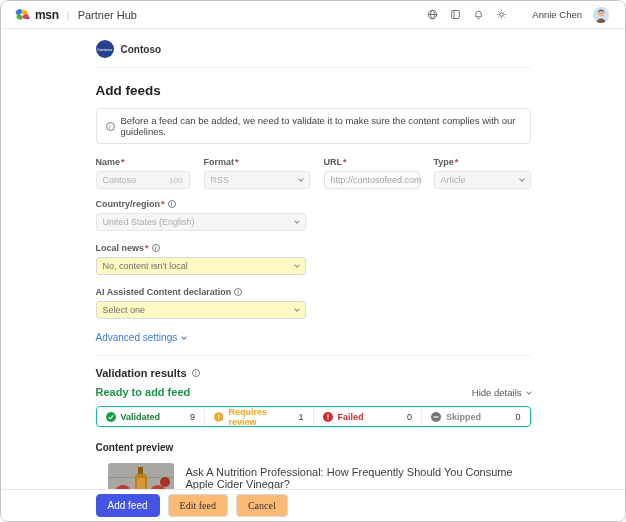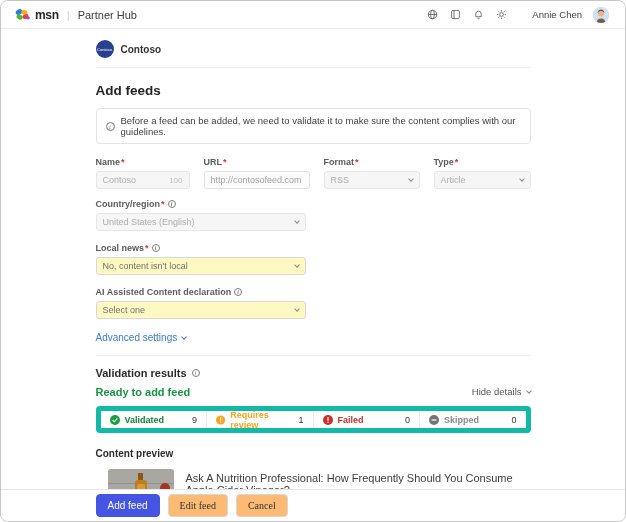--- a/index.html
+++ b/index.html
@@ -44,25 +44,25 @@
   .w210 { width:210px; }
   .mt10 { margin-top:10px; } .mt12 { margin-top:12px; }
 
   .adv-link { margin-top:13px; display:flex; align-items:center; gap:5px; color:#3e7ad0; font-size:10px; cursor:pointer; }
   .adv-link .chev { border-color:#3e7ad0; }
 
   .sect-divider { border-top:1px solid #f0f0f0; margin-top:12px; }
 
   .vr-head { margin-top:11px; display:flex; align-items:center; gap:5px; }
   .vr-title { font-size:11px; font-weight:bold; color:#2b2b2b; }
-  .vr-status-row { margin-top:7px; display:flex; align-items:flex-start; justify-content:space-between; }
+  .vr-status-row { margin-top:7px; display:flex; align-items:flex-end; justify-content:space-between; }
   .vr-status { font-size:11px; font-weight:bold; color:#1a9345; }
   .hide-details { font-size:9.5px; color:#555; display:flex; align-items:center; gap:5px; cursor:pointer; }
 
-  .stats-bar { margin-top:8px; border:5px solid #14b8a6; border-radius:4px; display:flex; height:27px; }
+  .stats-bar { margin-top:8px; border:1px solid #14b8a6; border-radius:4px; display:flex; height:21px; }
   .stat { flex:1; display:flex; align-items:center; gap:5px; padding:0 9px; }
   .stat + .stat { border-left:1px solid #ececec; }
   .stat .slabel { font-size:9px; font-weight:bold; }
   .stat .scount { margin-left:auto; font-size:9px; color:#333; }
   .c-green { color:#188038; } .c-orange { color:#f5a623; } .c-red { color:#cc2f2a; } .c-gray { color:#8a8a8a; }
 
   .cp-title { margin-top:15px; font-size:10px; font-weight:bold; color:#2b2b2b; }
   .cp-item { display:flex; gap:12px; padding:8px 12px; }
   .cp-list { margin-top:2px; }
   .thumb { width:66px; height:44px; border-radius:3px; overflow:hidden; flex:0 0 auto; }
@@ -156,33 +156,33 @@
           <div class="flabel">
               <span class="req">Name</span>
             </div>
           <div class="field disabled">
             <span>Contoso</span>
             <span class="counter">100</span>
           </div>
         </div>
         <div>
           <div class="flabel">
-              <span class="req">URL</span>
-            </div>
-          <div class="field input">
-            <span>http://contosofeed.com</span>
-          </div>
-        </div>
-        <div>
-          <div class="flabel">
               <span class="req">Format</span>
             </div>
           <div class="field disabled" style="justify-content:space-between;">
             <span>RSS</span>
             <span class="chev"></span>
+          </div>
+        </div>
+        <div>
+          <div class="flabel">
+              <span class="req">URL</span>
+            </div>
+          <div class="field input">
+            <span>http://contosofeed.com</span>
           </div>
         </div>
         <div>
           <div class="flabel">
               <span class="req">Type</span>
             </div>
           <div class="field disabled" style="justify-content:space-between;">
             <span>Article</span>
             <span class="chev"></span>
           </div>

